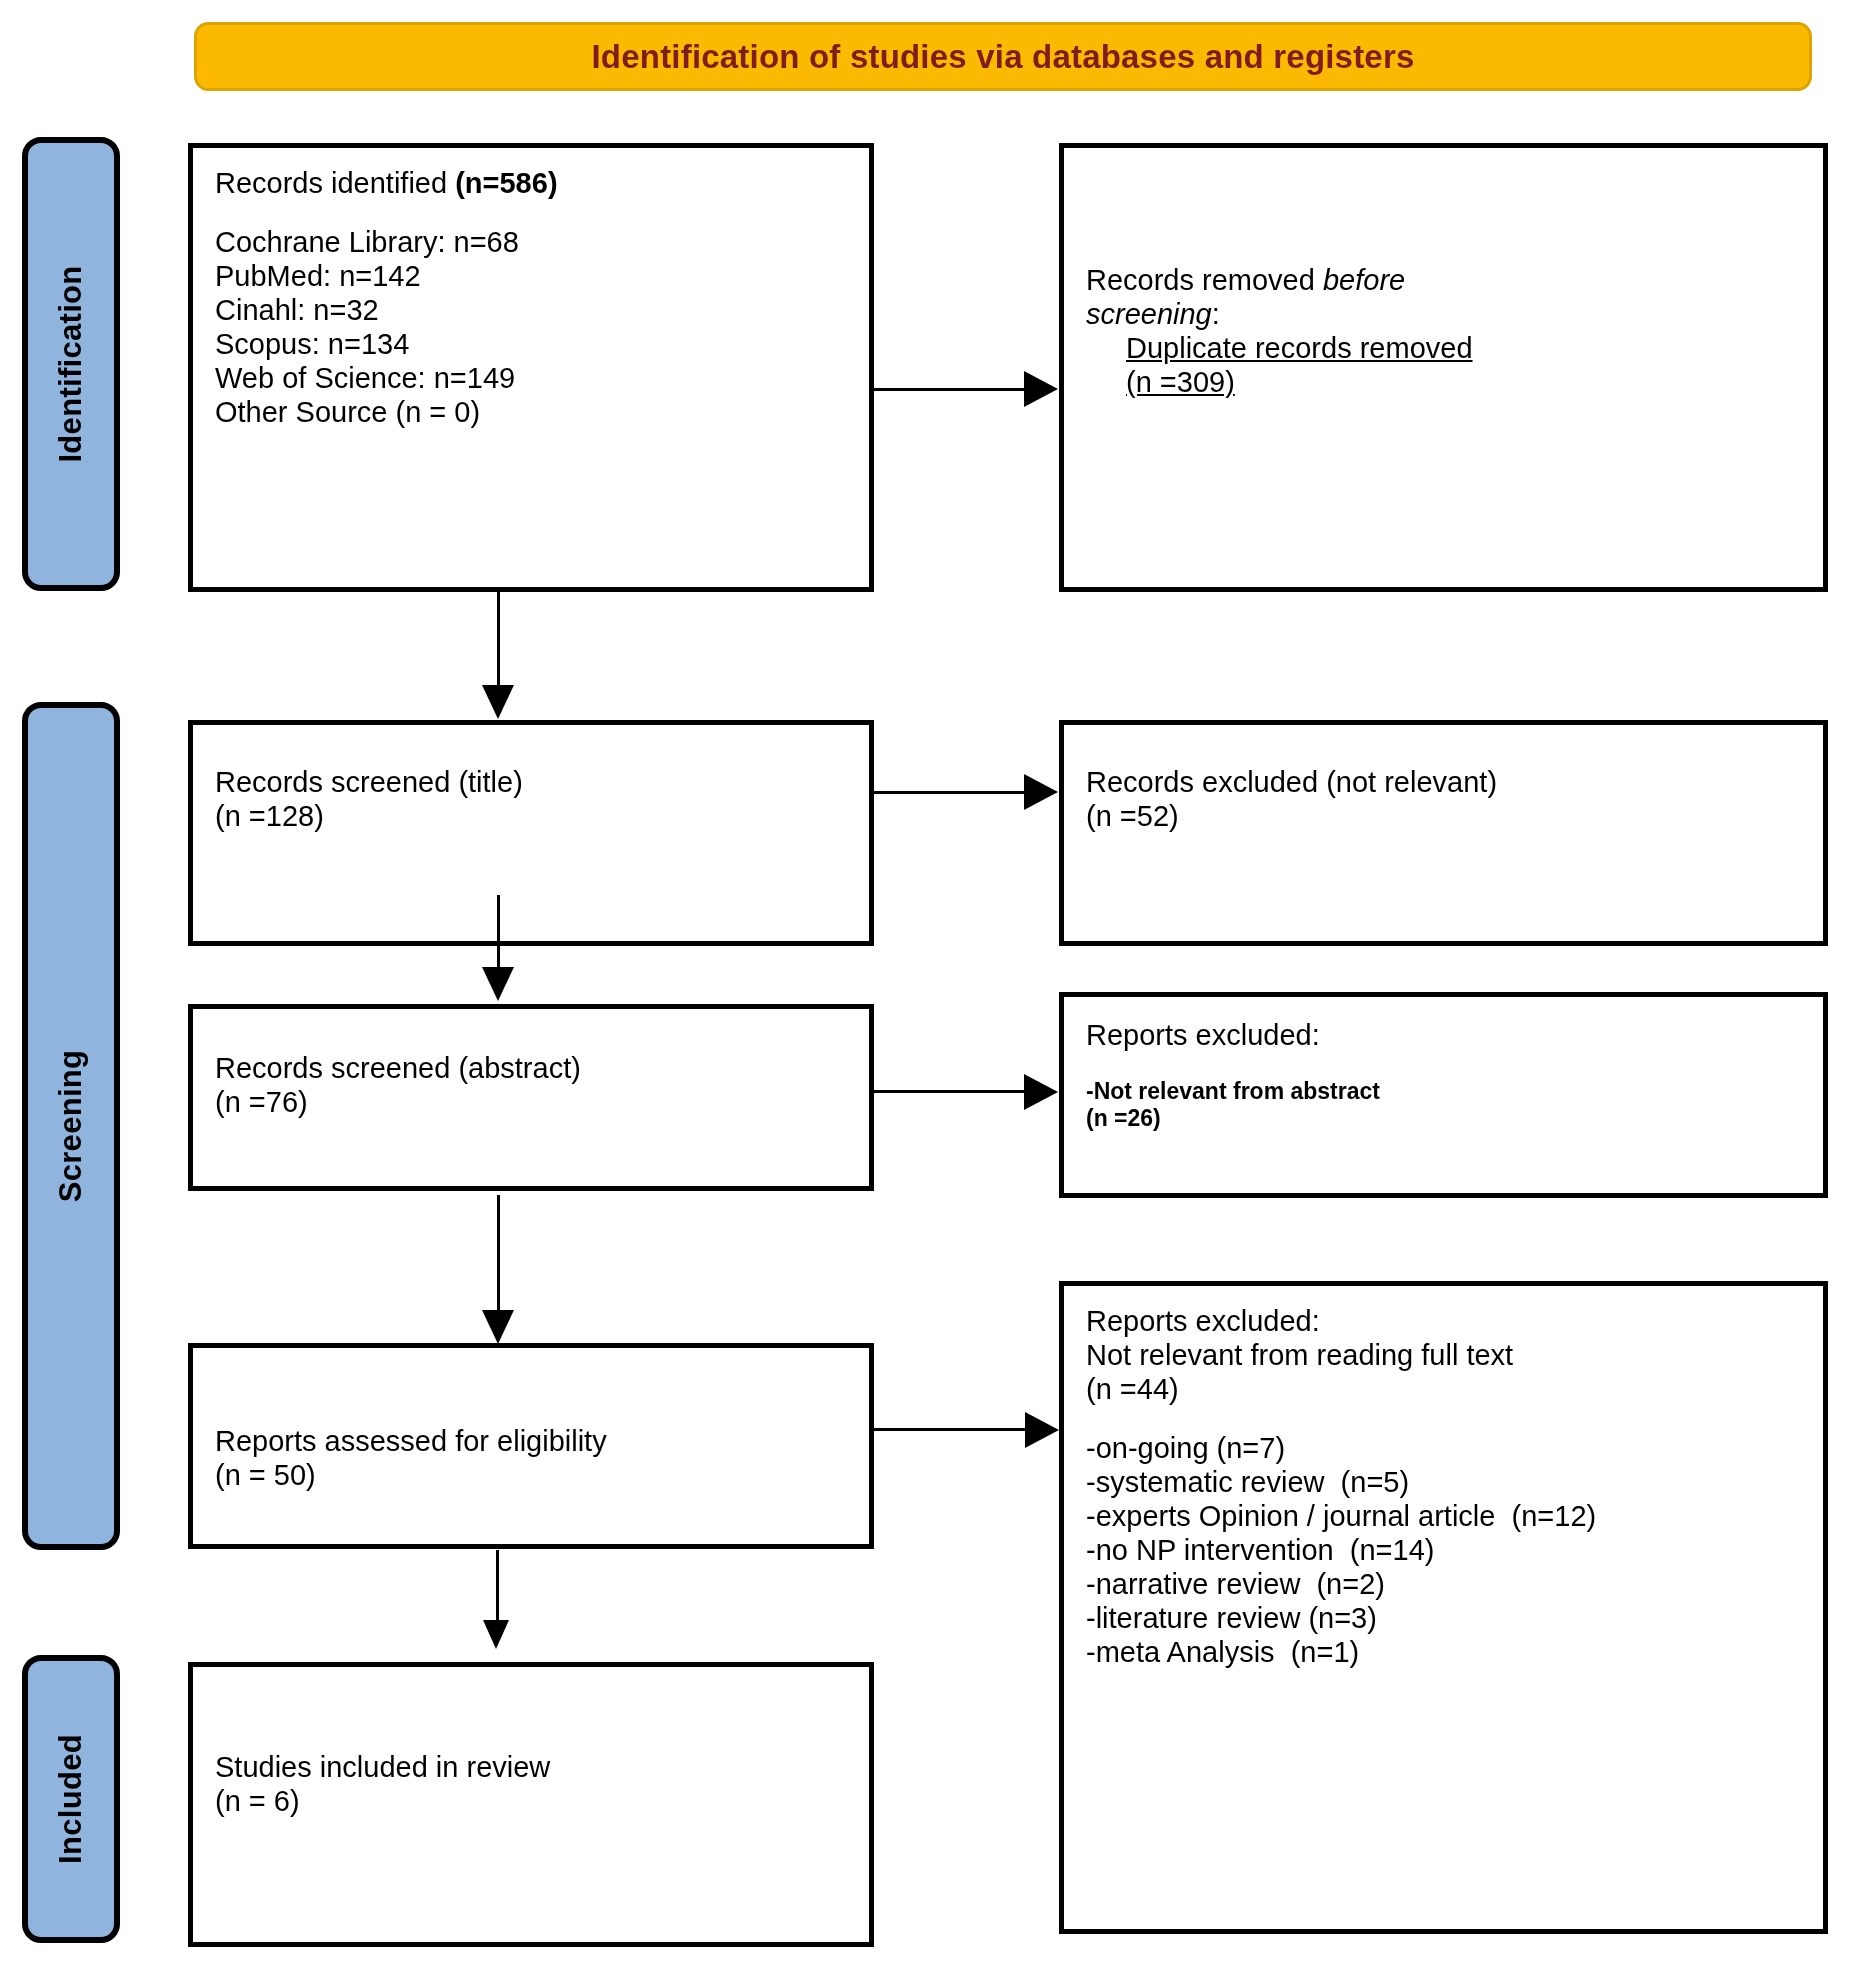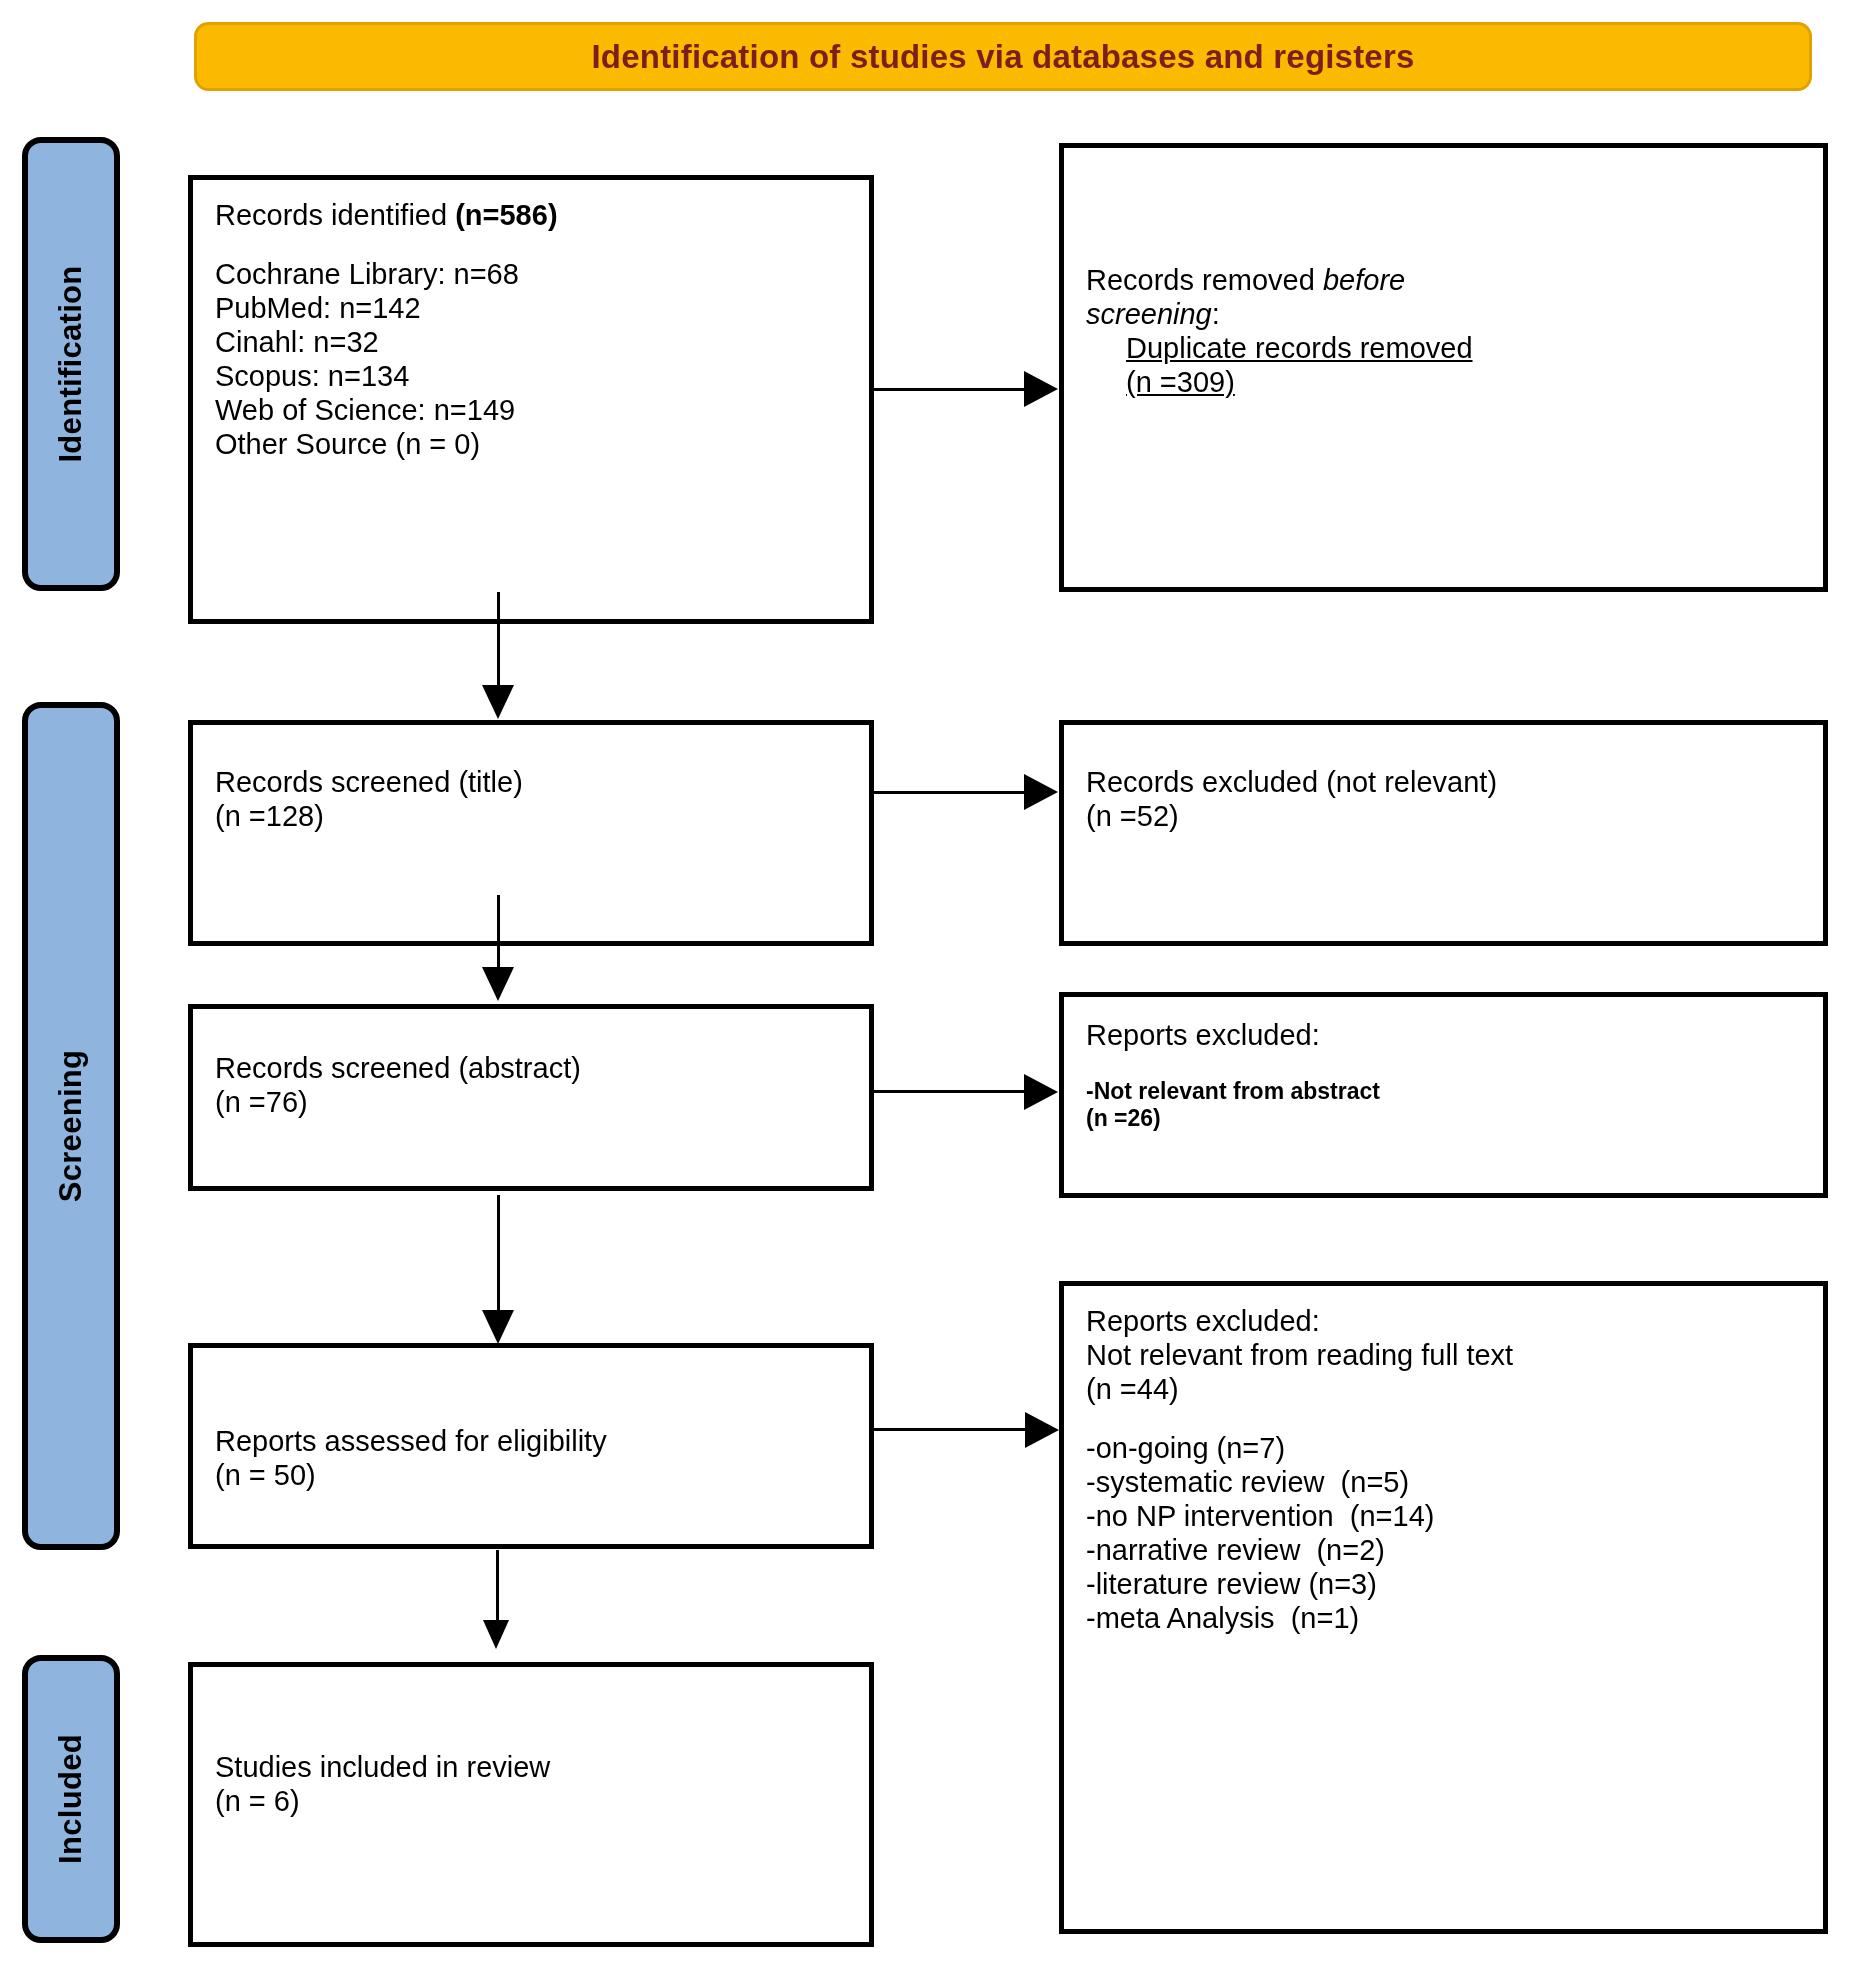--- a/index.html
+++ b/index.html
@@ -89,21 +89,21 @@
   .small-bold {
     font-size: 23px !important;
     font-weight: bold;
     line-height: 1.22;
   }
 
   
   .col-left  { left: 188px;  width: 686px; }
   .col-right { left: 1059px; width: 769px; }
 
-  #box-identified   { top: 143px;  height: 449px; margin-top: 32px; }
+  #box-identified   { top: 143px;  height: 449px; }
   #box-removed      { top: 143px;  height: 449px; padding-top: 116px; }
   #box-screen-title { top: 720px; height: 226px; padding-top: 41px; }
   #box-excl-title   { top: 720px; height: 226px; padding-top: 41px; }
   #box-screen-abs   { top: 1004px; height: 187px; padding-top: 43px; }
   #box-excl-abs     { top: 992px; height: 206px; padding-top: 22px; }
   #box-eligibility  { top: 1343px; height: 206px; padding-top: 77px; }
   #box-excl-full    { top: 1281px; height: 653px; padding-top: 19px; }
   #box-included     { top: 1662px; height: 285px; padding-top: 84px; }
 
   
@@ -216,20 +216,21 @@
     <p>Reports assessed for eligibility</p>
     <p>(n = 50)</p>
   </div>
 
   <div class="box col-right" id="box-excl-full">
     <p>Reports excluded:</p>
     <p>Not relevant from reading full text</p>
     <p>(n =44)</p>
     <p class="gap">-on-going (n=7)</p>
     <p>-systematic review  (n=5)</p>
+    <p>-experts Opinion / journal article  (n=12)</p>
     <p>-no NP intervention  (n=14)</p>
     <p>-narrative review  (n=2)</p>
     <p>-literature review (n=3)</p>
     <p>-meta Analysis  (n=1)</p>
   </div>
 
   <div class="h-line" style="left:874px; top:1428px; width:151px;"></div>
   <div class="h-head" style="left:1025px; top:1412px;"></div>
 
   <div class="v-line" style="left:496px; top:1550px; height:71px;"></div>

